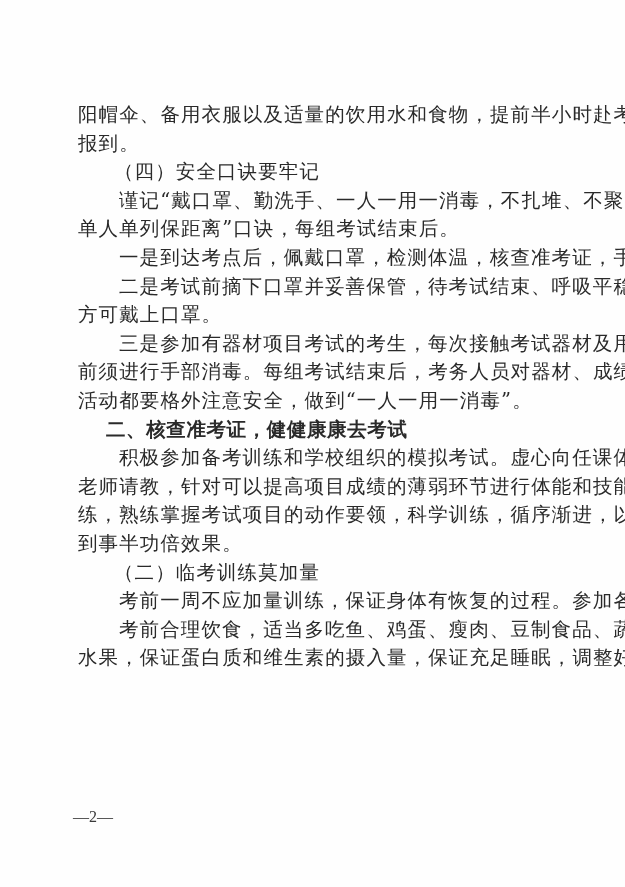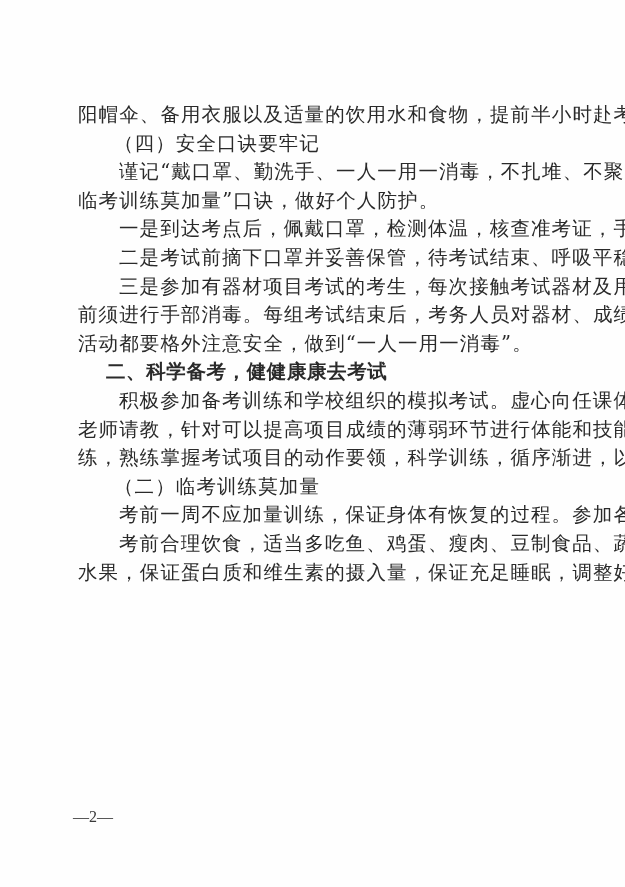--- a/index.html
+++ b/index.html
@@ -63,31 +63,34 @@
       color: #3a3a3a;
       font-family: "Liberation Serif", serif;
     }
   </style>
 </head>
 <body>
 
 <div class="page">
   <div class="content" id="content">
     <div class="line">阳帽伞、备用衣服以及适量的饮用水和食物，提前半小时赴考点</div>
+    <div class="line last">报到。</div>
     <div class="line sub-heading">（四）安全口诀要牢记</div>
     <div class="line indent">谨记“戴口罩、勤洗手、一人一用一消毒，不扎堆、不聚集、</div>
-    <div class="line last">临考训练莫加量”口诀，做好个人防护。</div>
+    <div class="line last">单人单列保距离”口诀，每组考试结束后。</div>
     <div class="line indent">一是到达考点后，佩戴口罩，检测体温，核查准考证，手部</div>
     <div class="line indent">二是考试前摘下口罩并妥善保管，待考试结束、呼吸平稳后</div>
+    <div class="line last">方可戴上口罩。</div>
     <div class="line indent">三是参加有器材项目考试的考生，每次接触考试器材及用品</div>
     <div class="line">前须进行手部消毒。每组考试结束后，考务人员对器材、成绩签</div>
     <div class="line last">活动都要格外注意安全，做到“一人一用一消毒”。</div>
-    <div class="line main-heading">二、科学备考，健健康康去考试</div>
+    <div class="line main-heading">二、核查准考证，健健康康去考试</div>
     <div class="line indent">积极参加备考训练和学校组织的模拟考试。虚心向任课体育</div>
     <div class="line">老师请教，针对可以提高项目成绩的薄弱环节进行体能和技能训</div>
     <div class="line">练，熟练掌握考试项目的动作要领，科学训练，循序渐进，以达</div>
+    <div class="line last">到事半功倍效果。</div>
     <div class="line sub-heading">（二）临考训练莫加量</div>
     <div class="line indent">考前一周不应加量训练，保证身体有恢复的过程。参加各种</div>
     <div class="line indent">考前合理饮食，适当多吃鱼、鸡蛋、瘦肉、豆制食品、蔬菜、</div>
     <div class="line">水果，保证蛋白质和维生素的摄入量，保证充足睡眠，调整好状</div>
   </div>
   <div class="page-number">—2—</div>
 </div>
 
 </body></html>

